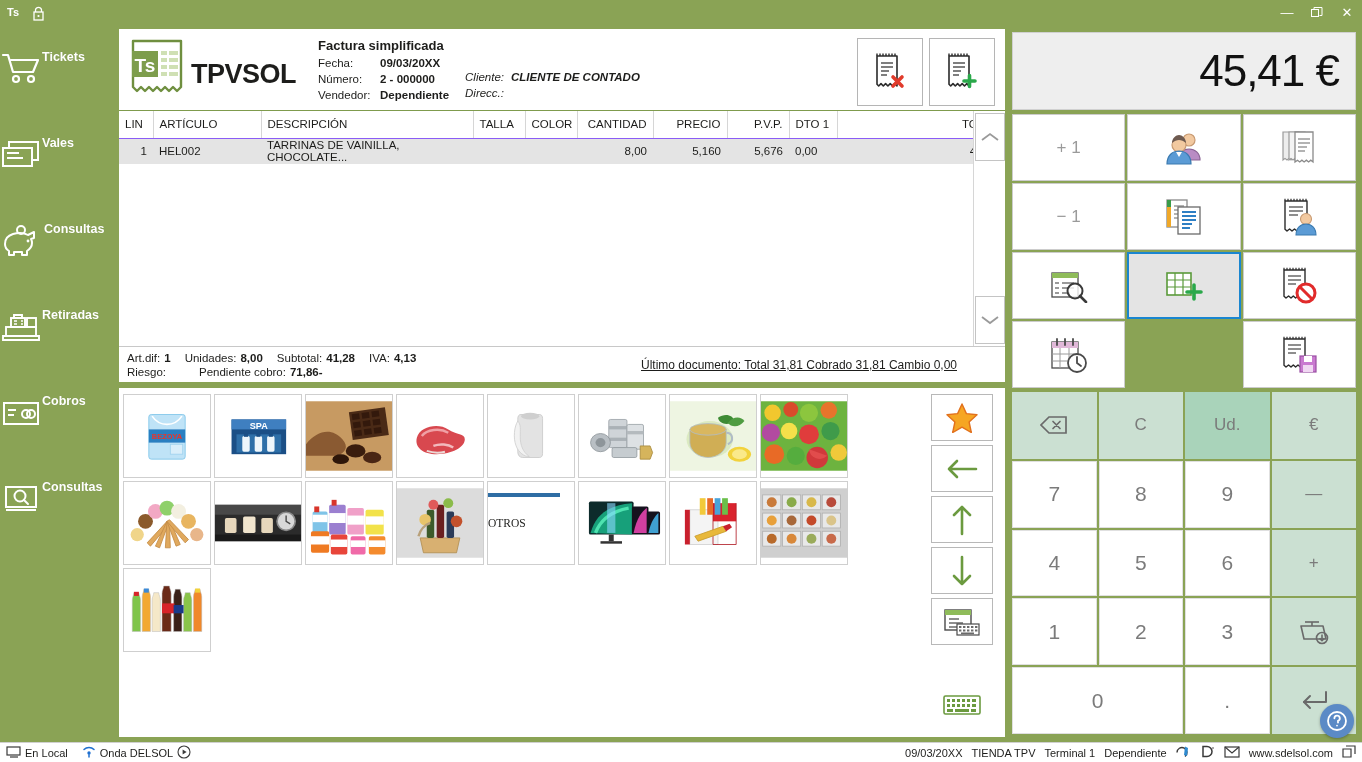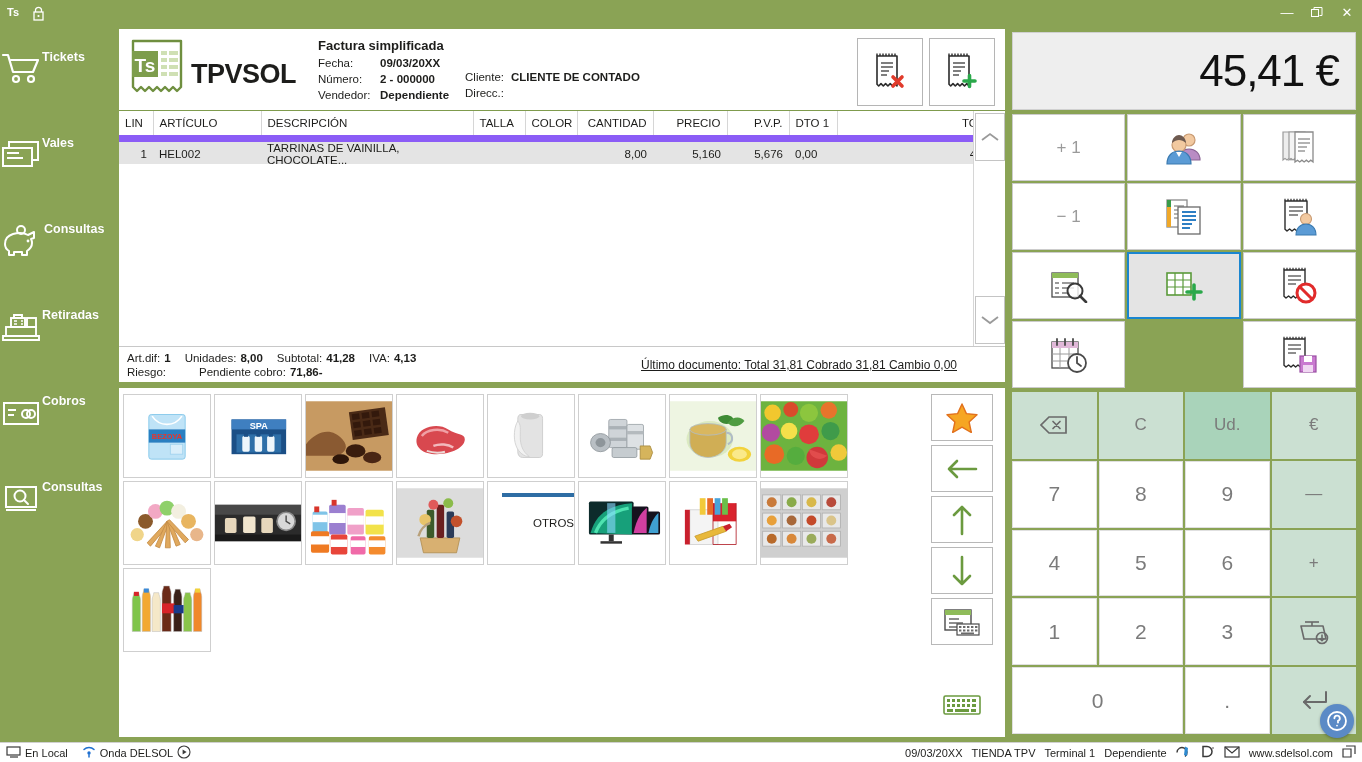--- a/index.html
+++ b/index.html
@@ -64,34 +64,34 @@
     font-size:27px;font-weight:bold;color:#1d1d1b;letter-spacing:-.5px;
     margin-left:2px;line-height:1;padding-top:12px;
   }
   .doc-meta{margin-left:22px;padding-top:9px;}
   .doc-type{font-size:13px;font-weight:bold;color:#1d1d1b;margin-bottom:3px;}
   .meta-grid{display:flex;}
   .meta-col{display:flex;flex-direction:column;gap:2px;}
   .meta-row{display:flex;font-size:11.5px;line-height:14px;}
   .meta-k{width:62px;color:#1d1d1b;}
   .meta-v{font-weight:bold;color:#1d1d1b;white-space:nowrap;}
-  .meta-col2{margin-left:16px;}
+  .meta-col2{margin-left:16px;font-style:italic;}
   .meta-col2 .meta-k{width:46px;}
   .head-btns{position:absolute;right:10px;top:9px;display:flex;gap:6px;}
   .head-btn{
     width:66px;height:68px;border:1px solid #b5b5b5;background:#ffffff;
     display:flex;align-items:center;justify-content:center;cursor:pointer;
   }
 
   
   .gridwrap{position:relative;height:235px;}
   table.lines{width:100%;border-collapse:collapse;table-layout:fixed;}
   table.lines th{
     font-size:11.5px;font-weight:normal;color:#1d1d1b;background:#ffffff;
-    border-bottom:7px solid #8b5cf6;border-right:1px solid #d6d6d6;
+    border-bottom:1px solid #8b5cf6;border-right:1px solid #d6d6d6;
     height:27px;padding:0 6px;text-align:left;
   }
   table.lines th.r{text-align:right;}
   table.lines td{
     font-size:11.5px;color:#1d1d1b;height:26px;padding:0 6px;
     background:#e4e4e4;
   }
   table.lines td.r{text-align:right;}
   table.lines tr.row{background:#e4e4e4;cursor:pointer;}
   .gridfill{position:absolute;left:0;right:0;top:53px;bottom:0;background:#ffffff;}
@@ -129,22 +129,22 @@
     width:800px;padding:6px 4px 0 4px;
     display:flex;flex-wrap:wrap;align-content:flex-start;gap:3px;
   }
   .tile{
     width:88px;height:84px;border:1px solid #cfcfcf;background:#ffffff;
     display:flex;align-items:center;justify-content:center;cursor:pointer;
     overflow:hidden;position:relative;
   }
   .tile-art{width:100%;height:100%;display:block;}
   .tile-text{
-    display:flex;flex-direction:column;align-items:flex-end;justify-content:center;
-    width:100%;height:100%;
+    display:flex;flex-direction:column;align-items:flex-start;justify-content:center;
+    width:100%;height:100%;font-family:Liberation Serif, serif;
   }
   .tile-bar{width:72px;height:4px;background:#2e6da4;position:absolute;top:11px;}
   .tile-label{font-size:11.5px;color:#1d1d1b;}
   .navcol{
     width:86px;padding:6px 0 0 0;display:flex;flex-direction:column;
     align-items:center;gap:4px;
   }
   .nav-btn{
     width:62px;height:47px;border:1px solid #b8b8b8;background:#ffffff;
     display:flex;align-items:center;justify-content:center;cursor:pointer;

